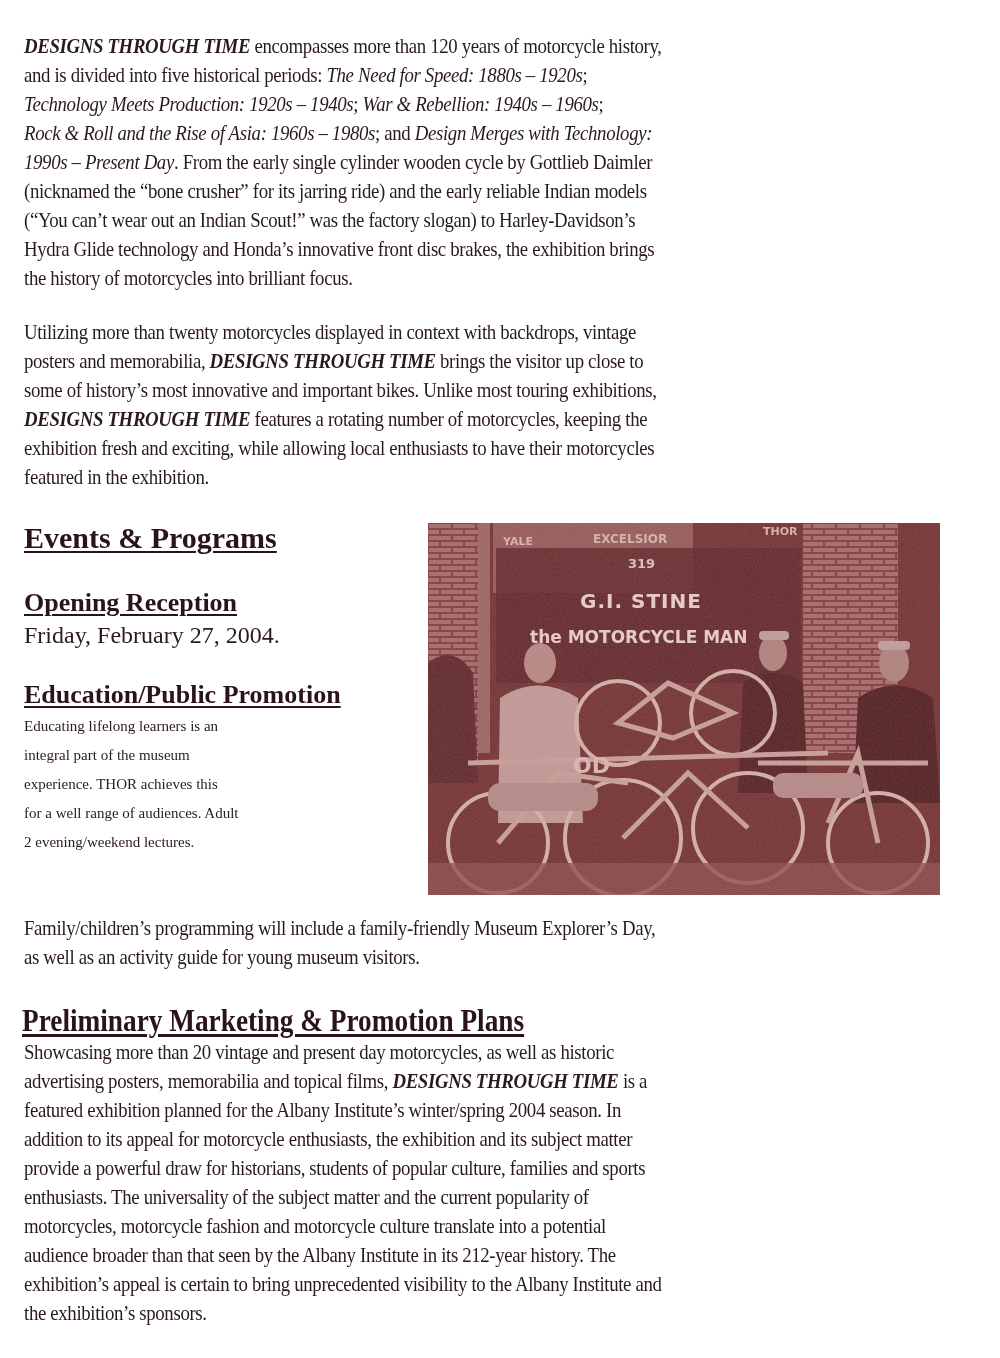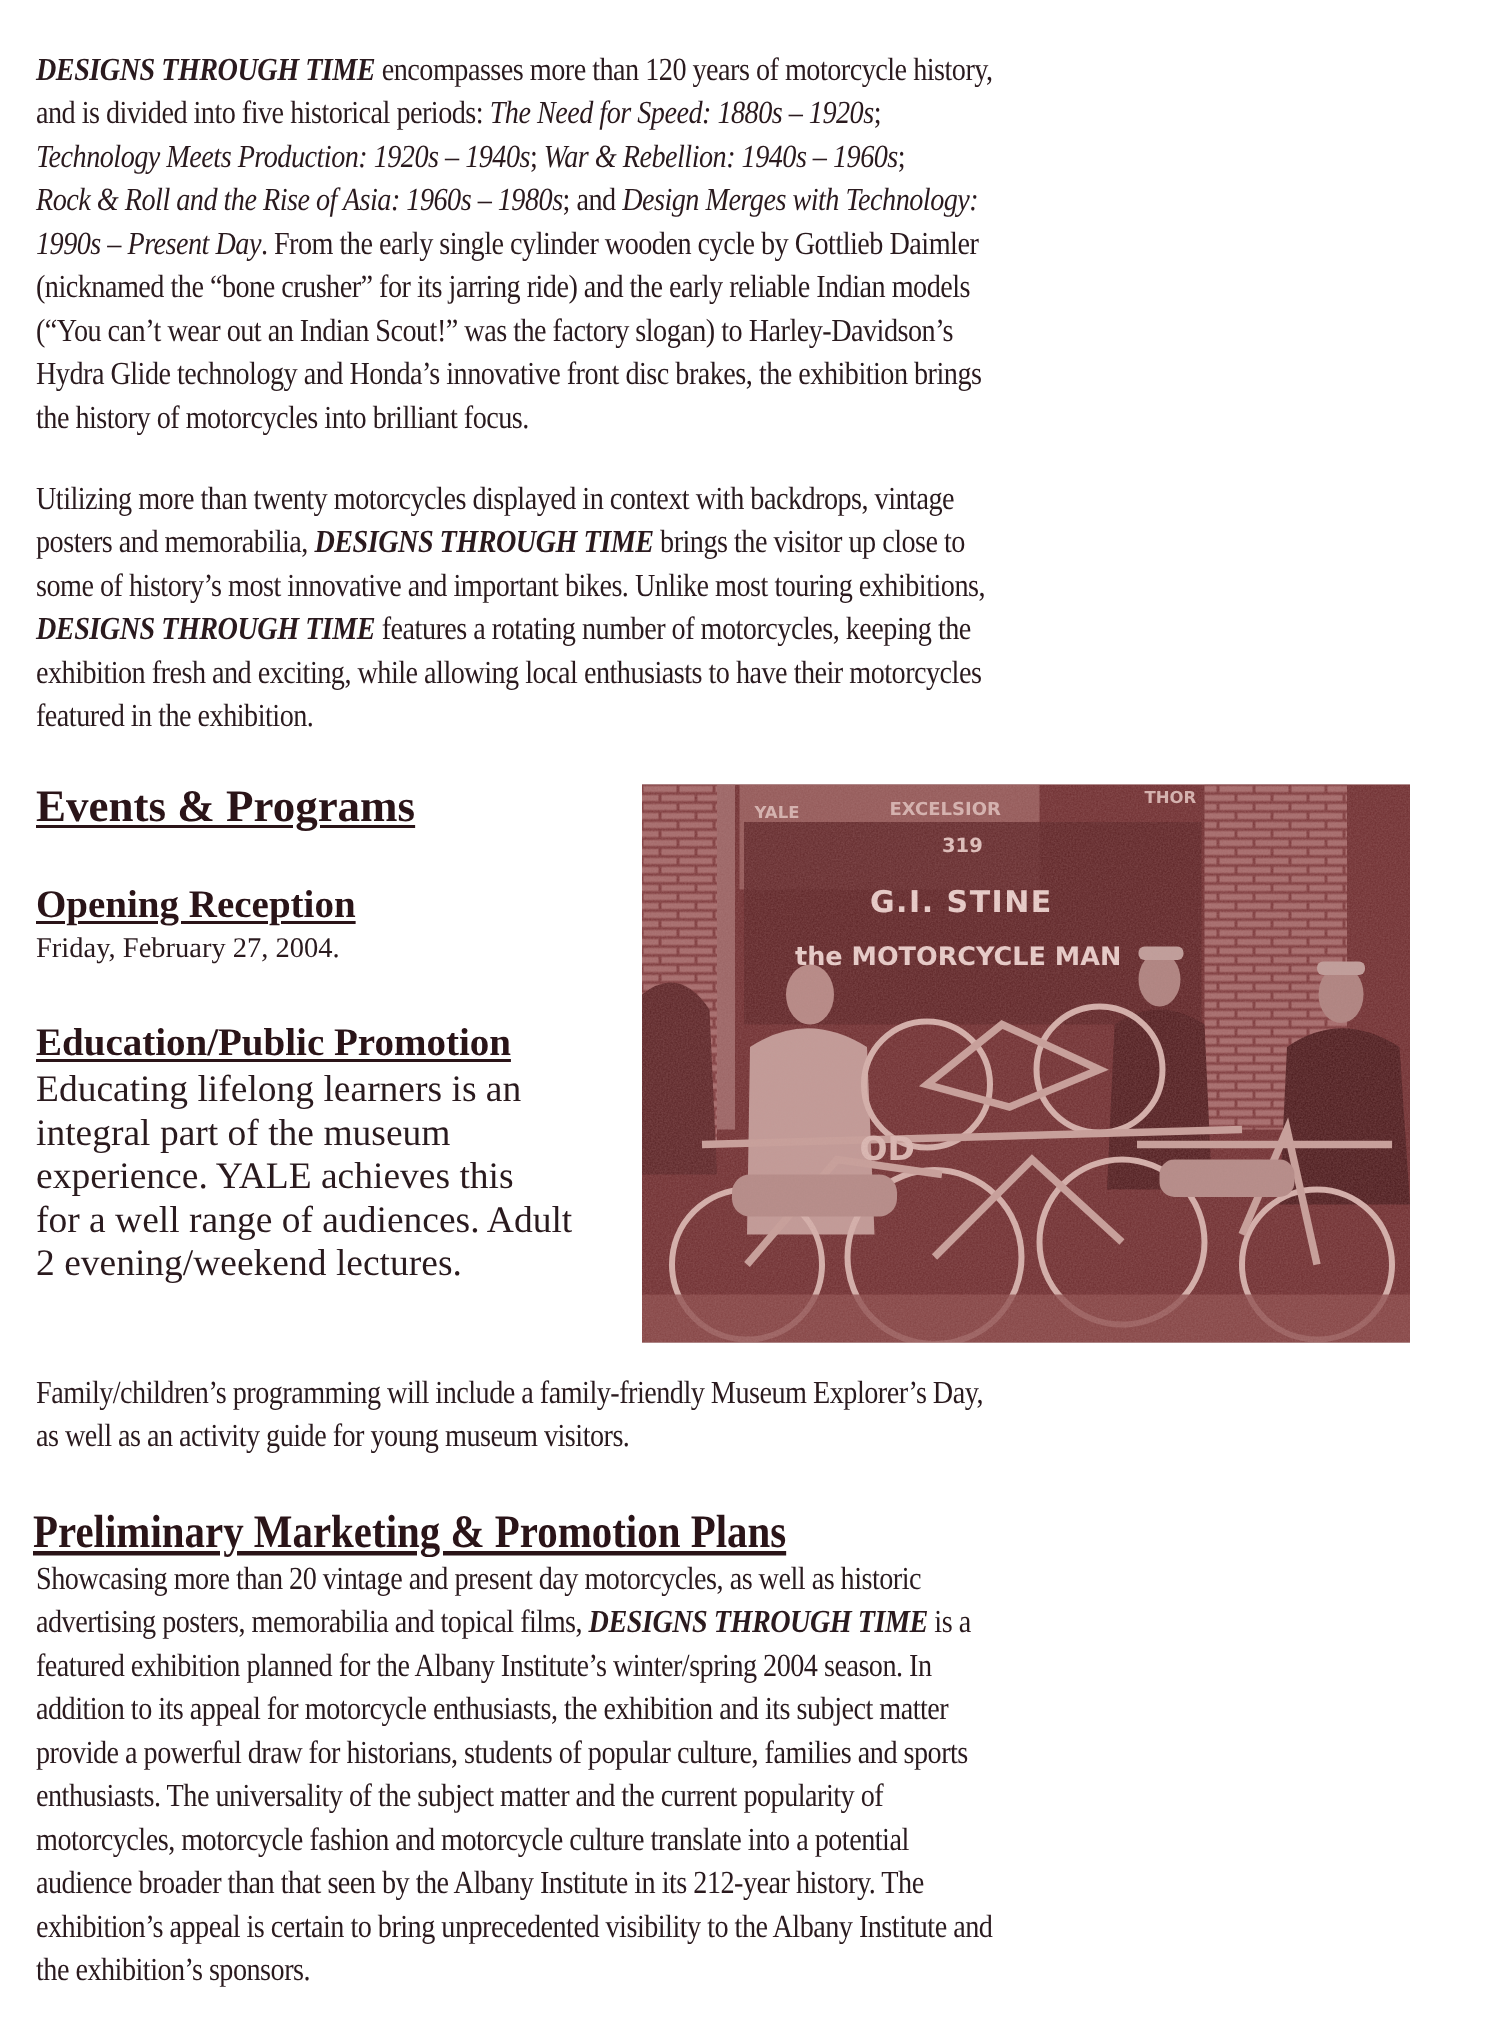--- a/index.html
+++ b/index.html
@@ -11,23 +11,23 @@
     .cond { font-size: 21.5px; line-height: 29px; letter-spacing: -0.4px; transform-origin: left top; }
     .para { position: absolute; left: 24px; width: 1060px; transform: scaleX(0.875); transform-origin: left top; }
     .para p { margin: 0; white-space: nowrap; }
     .bi { font-weight: bold; font-style: italic; }
     .it { font-style: italic; }
     #p1 { top: 32px; }
     #p2 { top: 318px; }
     h2, h3 { margin: 0; position: absolute; left: 24px; font-weight: bold; text-decoration: underline; text-decoration-thickness: 2px; text-underline-offset: 3px; color: #2a1418; }
     #h-events { top: 521px; font-size: 30px; }
     #h-opening { top: 588px; font-size: 26px; }
-    #t-date { position: absolute; top: 622px; left: 24px; font-size: 19px; text-align: right; }
+    #t-date { position: absolute; top: 622px; left: 24px; font-size: 24px; text-align: right; }
     #h-edu { top: 680px; font-size: 26px; }
-    #edu-text { position: absolute; top: 712px; left: 24px; width: 400px; font-size: 25px; line-height: 29px; }
+    #edu-text { position: absolute; top: 712px; left: 24px; width: 400px; font-size: 15px; line-height: 29px; }
     #edu-text p { margin: 0; white-space: nowrap; }
     #p-family { top: 914px; }
     #h-marketing { top: 1003px; left: 22px; font-size: 31px; transform: scaleX(0.88); transform-origin: left top; text-decoration-thickness: 3px; }
     #p3 { top: 1038px; }
 
     #photo {
       position: absolute; left: 428px; top: 523px; width: 512px; height: 372px;
       background: #7a3a3a; overflow: hidden;
     }
     #photo svg { display: block; }
@@ -55,21 +55,21 @@
     <p><span>featured in the exhibition.</span></p>
   </div>
 
 <h2 id="h-events">Events &amp; Programs</h2>
 <h3 id="h-opening">Opening Reception</h3>
 <div id="t-date">Friday, February 27, 2004.</div>
 <h3 id="h-edu">Education/Public Promotion</h3>
 <div id="edu-text">
   <p>Educating lifelong learners is an</p>
   <p>integral part of the museum</p>
-  <p>experience. YALE achieves this</p>
+  <p>experience. THOR achieves this</p>
   <p>for a well range of audiences. Adult</p>
   <p>2 evening/weekend lectures.</p>
 </div>
 <div class="para cond" id="p-family">
     <p><span>Family/children’s programming will include a family-friendly Museum Explorer’s Day,</span></p>
     <p><span>as well as an activity guide for young museum visitors.</span></p>
   </div>
 
 <div id="photo">
   <svg width="512" height="372" viewBox="0 0 512 372">

